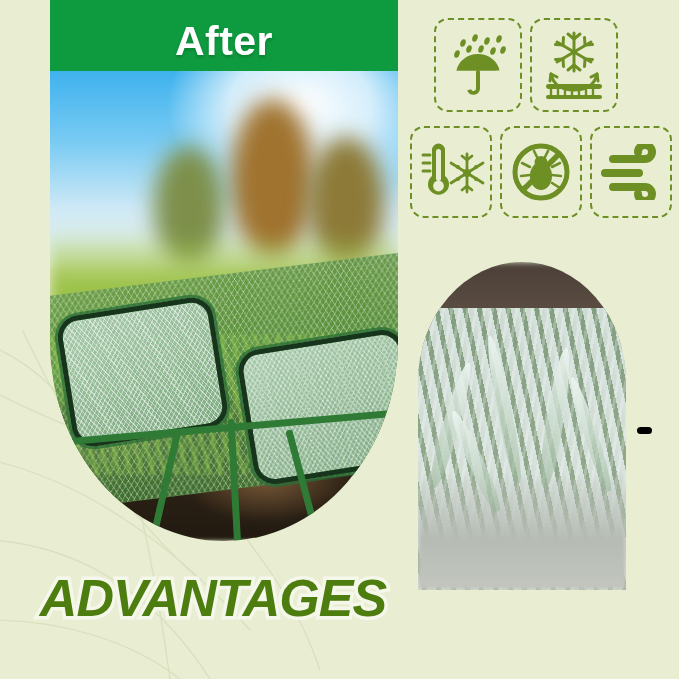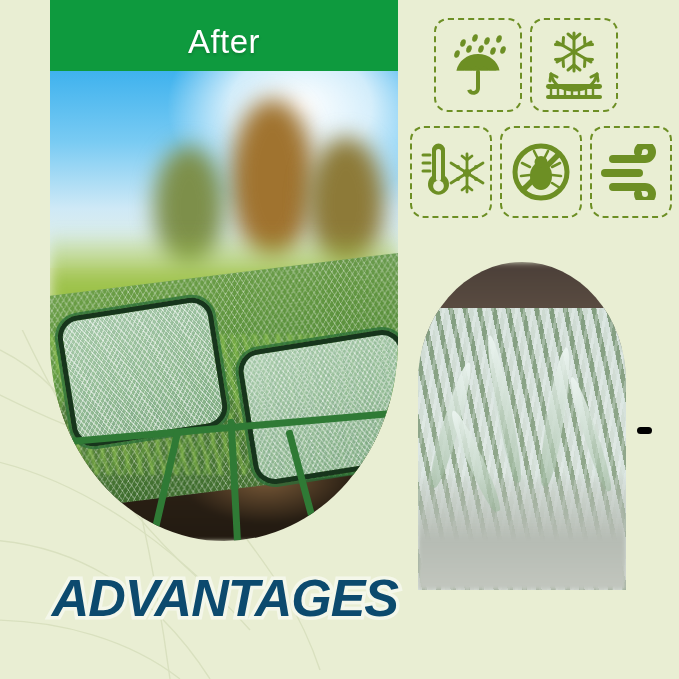--- a/index.html
+++ b/index.html
@@ -26,22 +26,22 @@
 
   
   .after-banner {
     position: absolute;
     left: 50px; top: 0; width: 348px; height: 71px;
     background: #0e9a3e;
     display: flex; align-items: center; justify-content: center;
   }
   .after-banner .label {
     color: #ffffff;
-    font-size: 33px;
-    font-weight: normal;
+    font-size: 41px;
+    font-weight: bold;
     letter-spacing: .5px;
     text-shadow: 0 2px 3px rgba(0,0,0,.18);
     margin-top: 12px;
   }
 
   .after-photo {
     position: absolute;
     left: 50px; top: 71px; width: 348px; height: 470px;
     border-bottom-left-radius: 174px 200px;
     border-bottom-right-radius: 174px 200px;
@@ -111,25 +111,25 @@
   .gh-f2 { left: 52%; top: 74%; width: 7px; height: 28%; transform: rotate(-3deg); }
   .gh-f3 { left: 72%; top: 76%; width: 7px; height: 26%; transform: rotate(-15deg); }
   .gh-rail {
     position: absolute; left: -4%; top: 75%; width: 112%; height: 7px;
     background: #2f7a35; transform: skewY(-5deg); border-radius: 3px;
   }
 
   .advantages {
     position: absolute;
     left: 28px; top: 568px; width: 370px;
-    text-align: right;
+    text-align: center;
     font-size: 52px;
     font-weight: bold;
     font-style: italic;
-    color: #0c4a6e;
+    color: #4d7c0f;
     letter-spacing: -1px;
     -webkit-text-stroke: 7px #f4f7ea;
     paint-order: stroke fill;
   }
 
   
   .icon-grid {
     position: absolute; left: 410px; top: 18px;
     width: 262px;
   }

